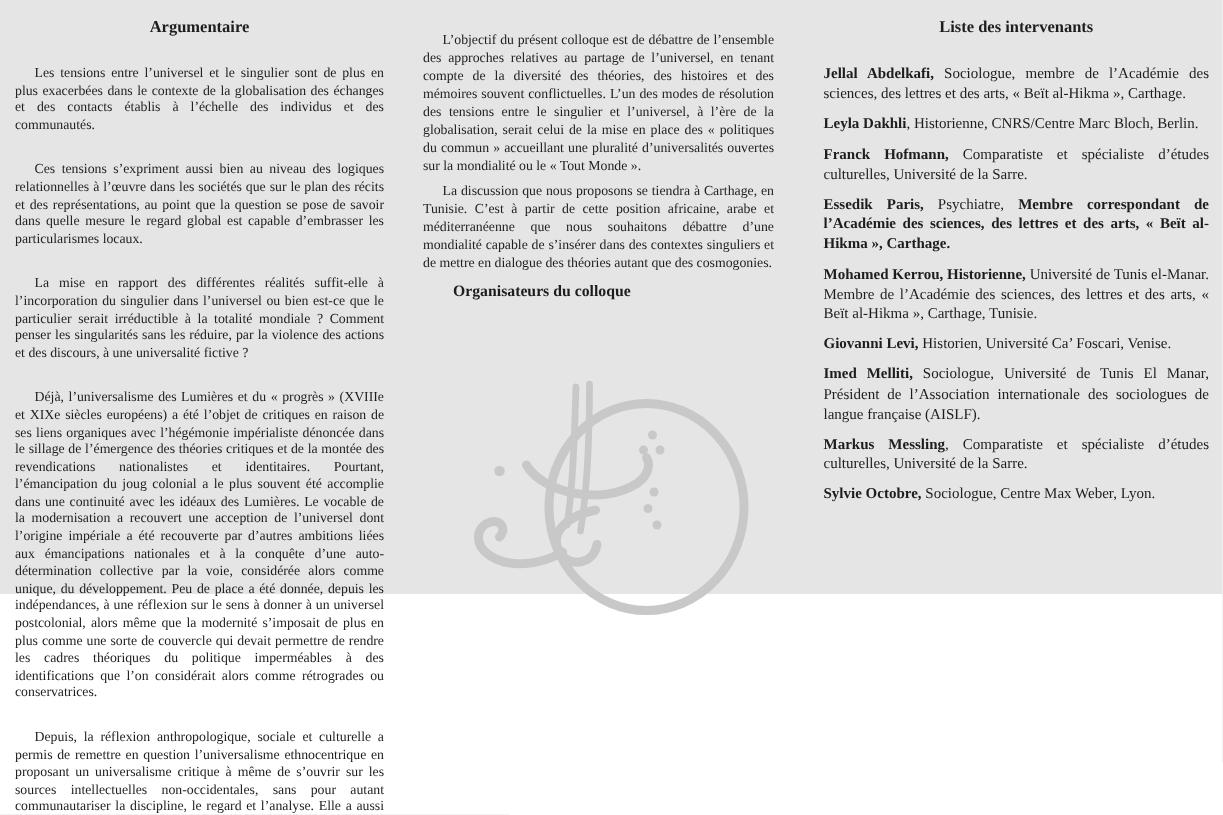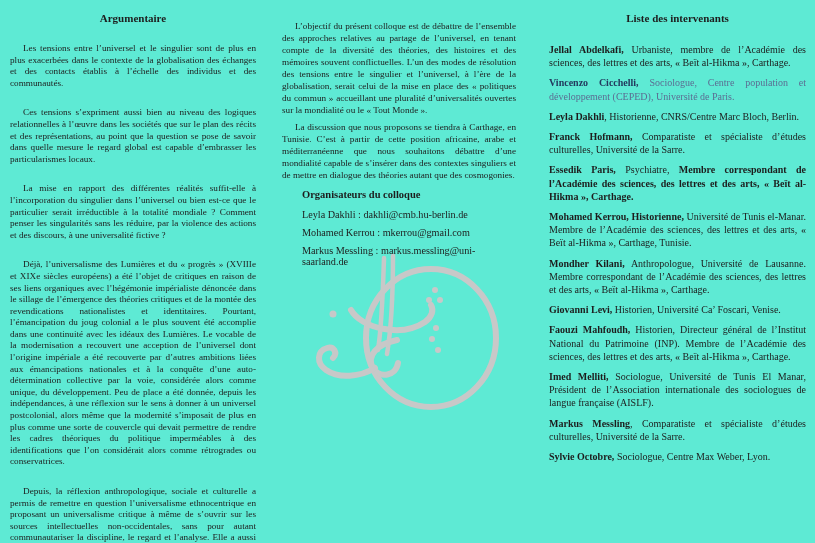--- a/index.html
+++ b/index.html
@@ -4,22 +4,22 @@
 <style>
   * { box-sizing: border-box; }
   html, body { margin: 0; padding: 0; }
   body {
     width: 815px; height: 543px;
     background: #ffffff;
     overflow: hidden;
   }
   .page {
     position: relative;
-    width: 815px; height: 543px;
-    background: #5eead4;
+    width: 815px; height: 396px;
+    background: #e5e5e5;
     font-family: "Liberation Serif", "DejaVu Serif", serif;
     color: #1d1d1d;
   }
   .col { position: absolute; top: 0; }
   .col-left  { left: 10px;  width: 246px; }
   .col-mid   { left: 282px; width: 234px; padding-top: 20px; }
   .col-right { left: 549px; width: 257px; }
 
   .col-title {
     font-size: 11px; font-weight: bold;
@@ -77,28 +77,20 @@
 
   <section class="col col-mid">
     <div>
 
         <p class="body-par">L’objectif du présent colloque est de débattre de l’ensemble des approches relatives au partage de l’universel, en tenant compte de la diversité des théories, des histoires et des mémoires souvent conflictuelles. L’un des modes de résolution des tensions entre le singulier et l’universel, à l’ère de la globalisation, serait celui de la mise en place des « politiques du commun » accueillant une pluralité d’universalités ouvertes sur la mondialité ou le « Tout Monde ».</p>
 
         <p class="body-par">La discussion que nous proposons se tiendra à Carthage, en Tunisie. C’est à partir de cette position africaine, arabe et méditerranéenne que nous souhaitons débattre d’une mondialité capable de s’insérer dans des contextes singuliers et de mettre en dialogue des théories autant que des cosmogonies.</p>
       </div>
     <div class="organizers">
       <h2 class="org-title">Organisateurs du colloque</h2>
-      <div>
-
-          <p class="org-line">Leyla Dakhli : dakhli@cmb.hu-berlin.de</p>
-
-          <p class="org-line">Mohamed Kerrou : mkerrou@gmail.com</p>
-
-          <p class="org-line">Markus Messling : markus.messling@uni-saarland.de</p>
-        </div>
     </div>
   </section>
 
   <div class="logo">
     <svg viewBox="0 0 200 170" xmlns="http://www.w3.org/2000/svg">
       <g stroke="#c8c8c8" fill="none" stroke-linecap="round">
         <ellipse cx="126" cy="88" rx="65" ry="69" stroke-width="6"></ellipse>
         <path d="M 79 8 C 78 40 77 74 73 100" stroke-width="4.5"></path>
         <path d="M 88 6 C 88 42 86 80 82 104" stroke-width="4.5"></path>
         <path d="M 46 60 C 56 78 96 88 120 72 C 127 67 129 60 126 55" stroke-width="6"></path>
@@ -114,37 +106,34 @@
         <circle cx="127" cy="89" r="3"></circle>
         <circle cx="133" cy="100" r="3"></circle>
       </g>
     </svg>
   </div>
 
   <section class="col col-right">
     <h1 class="col-title">Liste des intervenants</h1>
     <div>
 
-        <p class="speaker"><span class="seg-bold">Jellal Abdelkafi,</span><span> Urbaniste, membre de l’Académie des sciences, des lettres et des arts, « Beït al-Hikma », Carthage.</span></p>
+        <p class="speaker"><span class="seg-bold">Jellal Abdelkafi,</span><span> Sociologue, membre de l’Académie des sciences, des lettres et des arts, « Beït al-Hikma », Carthage.</span></p>
 
-        <p class="speaker"><span class="seg-bold" style="color: rgb(35, 58, 94);">Vincenzo Cicchelli,</span><span style="color: rgb(91, 109, 146);"> Sociologue, Centre population et développement (CEPED), Université de Paris.</span></p>
 
         <p class="speaker"><span class="seg-bold">Leyla Dakhli</span><span>, Historienne, CNRS/Centre Marc Bloch, Berlin.</span></p>
 
         <p class="speaker"><span class="seg-bold">Franck Hofmann,</span><span> Comparatiste et spécialiste d’études culturelles, Université de la Sarre.</span></p>
 
         <p class="speaker"><span class="seg-bold">Essedik Paris,</span><span> Psychiatre, </span><span class="seg-bold">Membre correspondant de l’Académie des sciences, des lettres et des arts, « Beït al-Hikma », Carthage.</span></p>
 
         <p class="speaker"><span class="seg-bold">Mohamed Kerrou,</span><span class="seg-bold"> Historienne,</span><span> Université de Tunis el-Manar. Membre de l’Académie des sciences, des lettres et des arts, « Beït al-Hikma », Carthage, Tunisie.</span></p>
 
-        <p class="speaker"><span class="seg-bold">Mondher Kilani,</span><span> Anthropologue, Université de Lausanne. Membre correspondant de l’Académie des sciences, des lettres et des arts, « Beït al-Hikma », Carthage.</span></p>
 
         <p class="speaker"><span class="seg-bold">Giovanni Levi,</span><span> Historien, Université Ca’ Foscari, Venise.</span></p>
 
-        <p class="speaker"><span class="seg-bold">Faouzi Mahfoudh,</span><span> Historien, Directeur général de l’Institut National du Patrimoine (INP). Membre de l’Académie des sciences, des lettres et des arts, « Beït al-Hikma », Carthage.</span></p>
 
         <p class="speaker"><span class="seg-bold">Imed Melliti,</span><span> Sociologue, Université de Tunis El Manar, Président de l’Association internationale des sociologues de langue française (AISLF).</span></p>
 
         <p class="speaker"><span class="seg-bold">Markus Messling</span><span>, Comparatiste et spécialiste d’études culturelles, Université de la Sarre.</span></p>
 
         <p class="speaker"><span class="seg-bold">Sylvie Octobre,</span><span> Sociologue, Centre Max Weber, Lyon.</span></p>
       </div>
   </section>
 
 </div>

